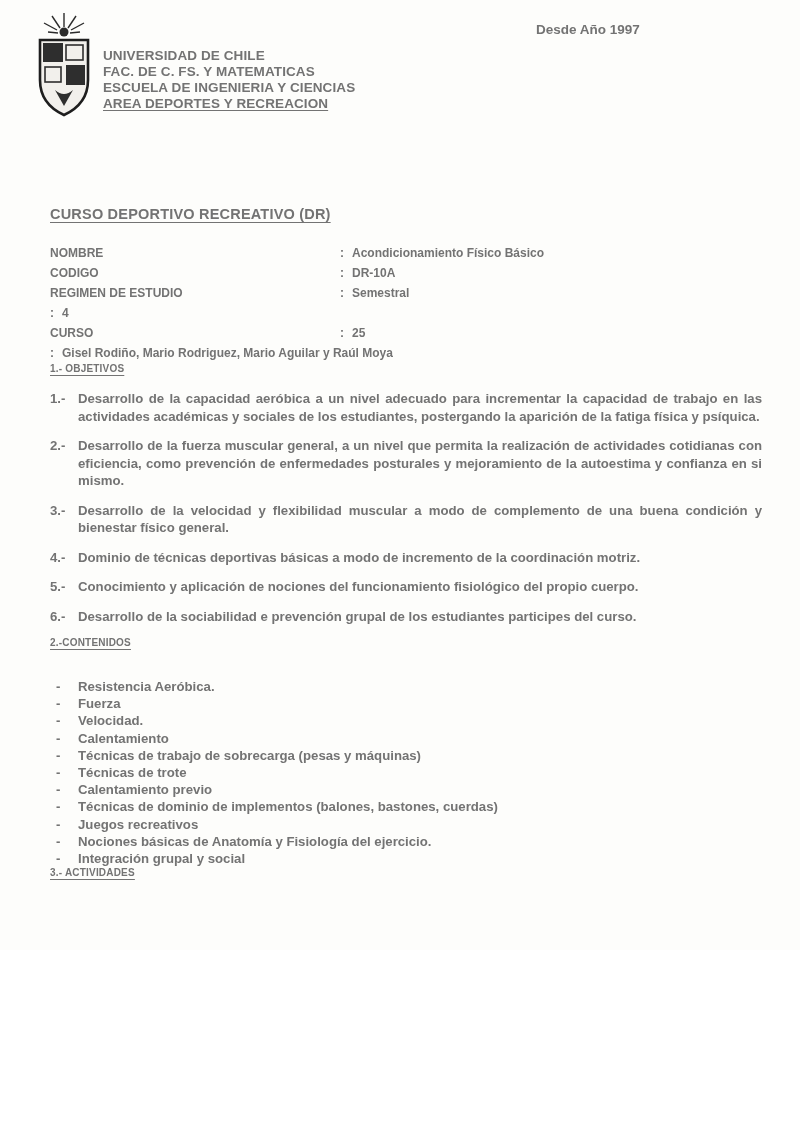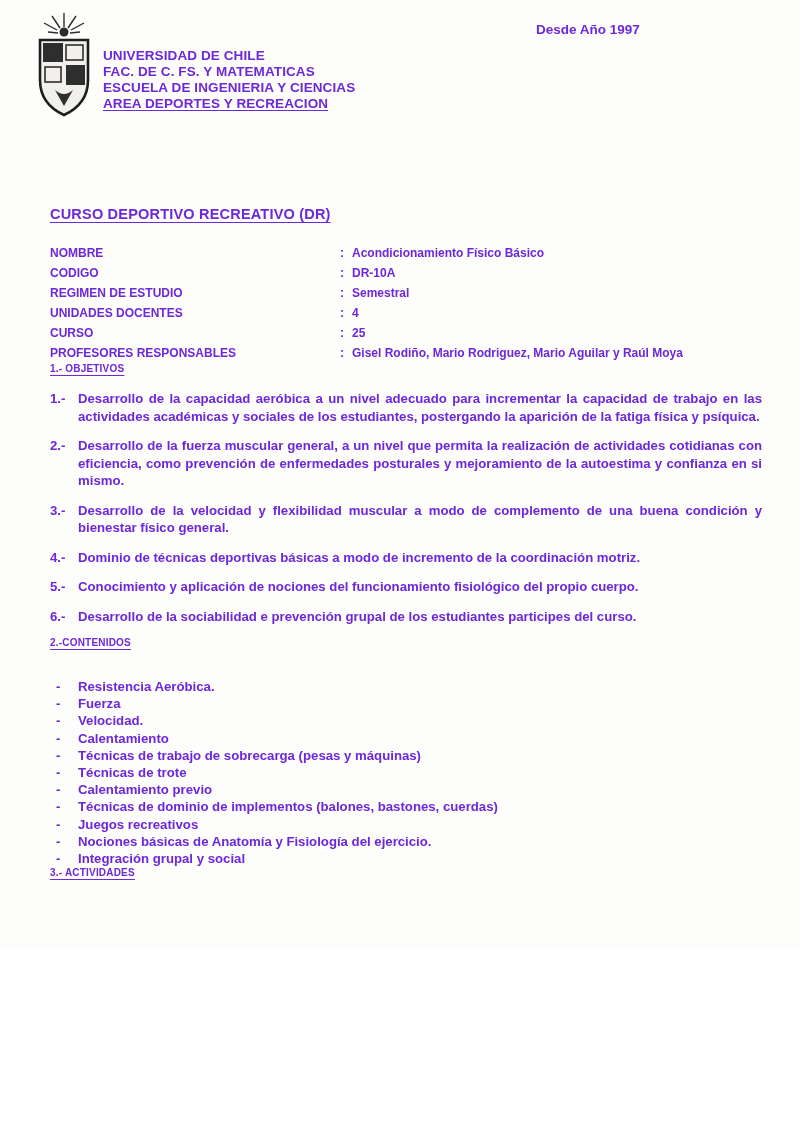--- a/index.html
+++ b/index.html
@@ -5,21 +5,21 @@
   html, body { margin: 0; padding: 0; }
   body {
     background: #ffffff;
     font-family: "Liberation Sans", sans-serif;
   }
   .page {
     position: relative;
     width: 800px;
     height: 950px;
     background: #fdfdfb;
-    color: #6d28d9;
+    color: #737373;
     font-weight: bold;
     overflow: hidden;
     text-decoration: underline;
   }
 
   
   .since {
     position: absolute;
     top: 22px;
     left: 536px;
@@ -139,31 +139,29 @@
         <span class="field-label">CODIGO</span>
         <span class="field-colon">:</span>
         <span class="field-value">DR-10A</span>
       </div>
       <div class="field-row">
         <span class="field-label">REGIMEN DE ESTUDIO</span>
         <span class="field-colon">:</span>
         <span class="field-value">Semestral</span>
       </div>
       <div class="field-row">
-        <span class="field-label">UNIDADES DOCENTES</span>
         <span class="field-colon">:</span>
         <span class="field-value">4</span>
       </div>
       <div class="field-row">
         <span class="field-label">CURSO</span>
         <span class="field-colon">:</span>
         <span class="field-value">25</span>
       </div>
       <div class="field-row">
-        <span class="field-label">PROFESORES RESPONSABLES</span>
         <span class="field-colon">:</span>
         <span class="field-value">Gisel Rodiño, Mario Rodriguez, Mario Aguilar y Raúl Moya</span>
       </div>
     </div>
 
     <h2 class="section-title sec-objetivos">1.- OBJETIVOS</h2>
 
     <div class="obj-list">
       <div class="obj-item">
         <span class="obj-num">1.-</span>

